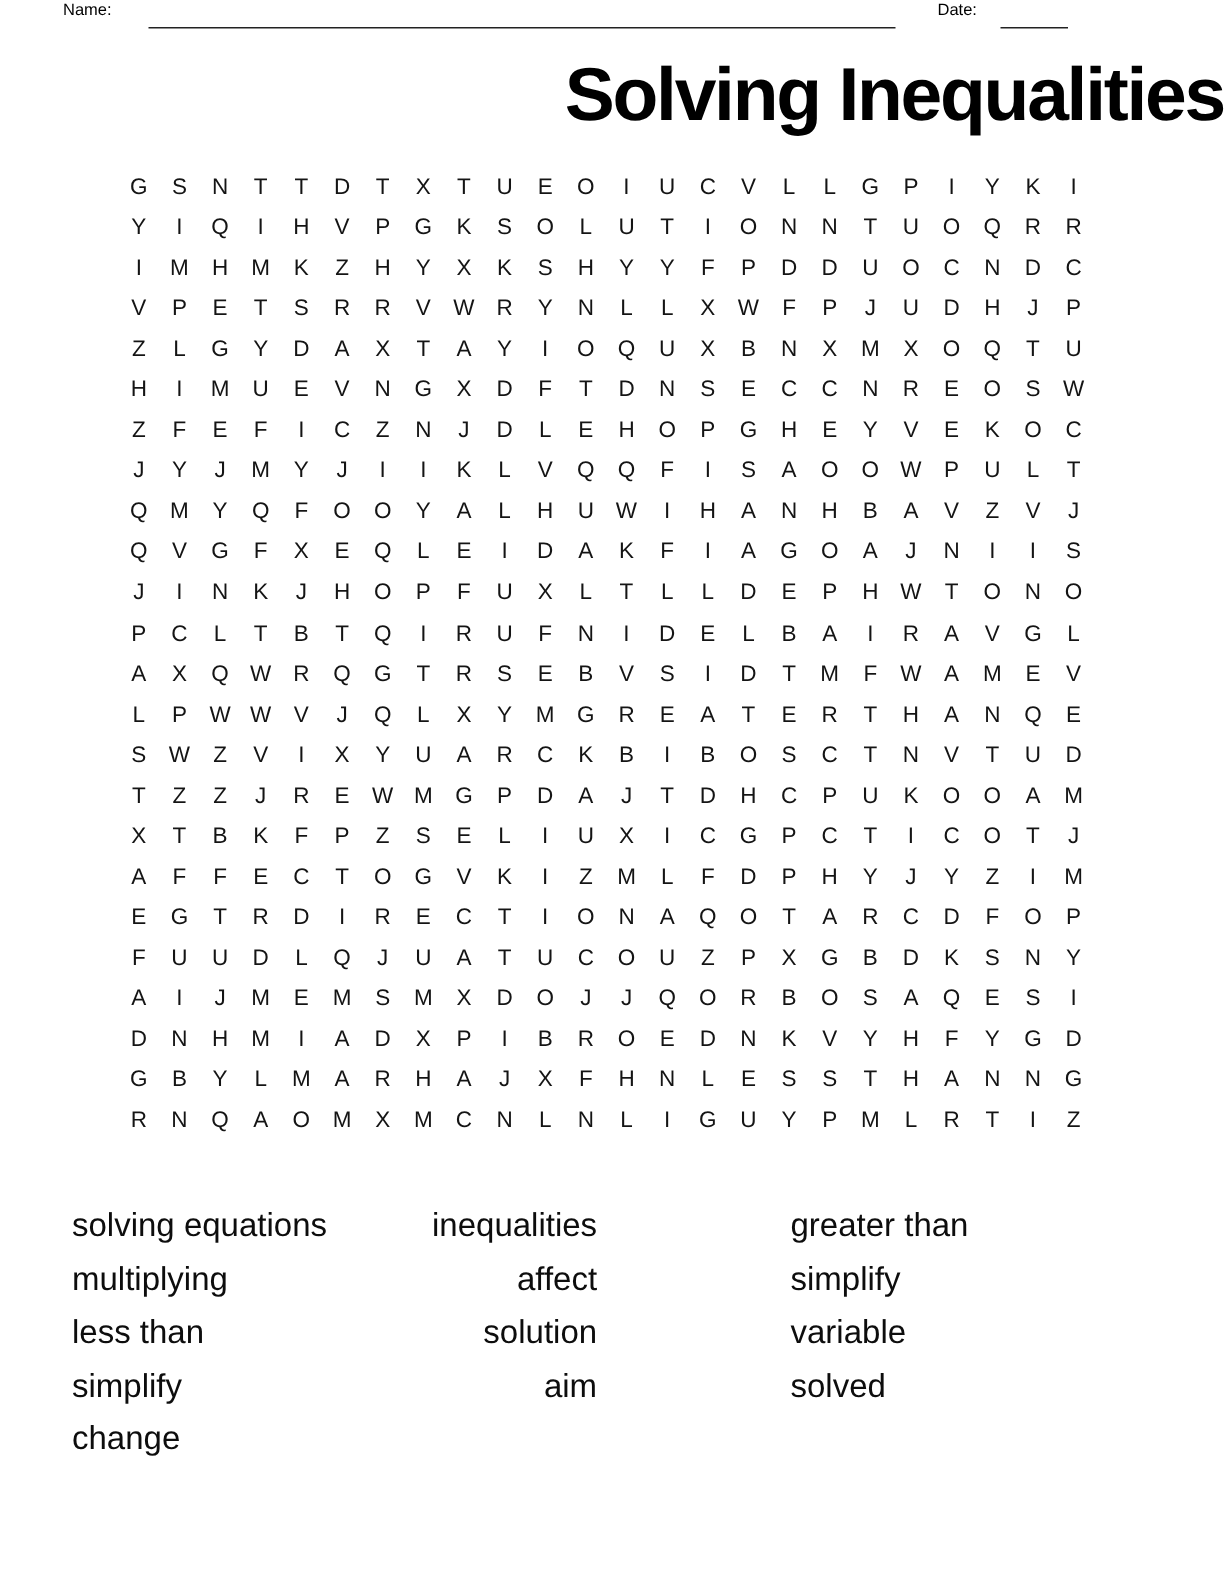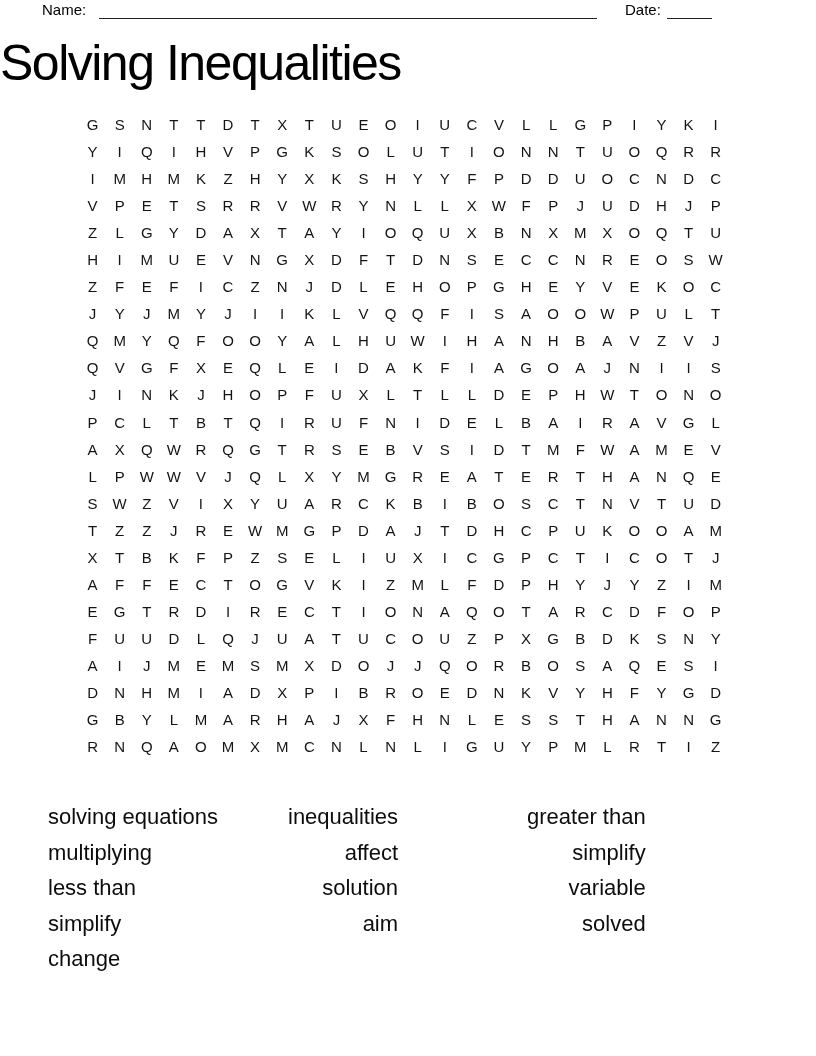--- a/index.html
+++ b/index.html
@@ -9,21 +9,21 @@
     height: 1056px;
     background: #ffffff;
     font-family: "Liberation Sans", sans-serif;
     color: #000;
     overflow: hidden;
   }
   
   .hdr-label {
     position: absolute;
     top: 1px;
-    font-size: 15px;
+    font-size: 11px;
     color: #000;
     white-space: nowrap;
   }
   .name-label { left: 42px; }
   .date-label { left: 625px; }
   .blank-line {
     position: absolute;
     top: 18px;
     height: 0;
     border-top: 1.5px solid #222;
@@ -31,24 +31,24 @@
   .name-line { left: 99px;  width: 498px; }
   .date-line { left: 667px; width: 45px; }
 
   
   .title {
     position: absolute;
     top: 34px;
     left: 0;
     width: 816px;
     margin: 0;
-    text-align: left;
+    text-align: right;
     font-size: 50px;
     line-height: 58px;
-    font-weight: 400;
+    font-weight: 700;
     letter-spacing: -1.5px;
     color: #000;
   }
 
   
   .ws-grid {
     position: absolute;
     left: 79px;
     top: 111px;
     display: grid;
@@ -64,21 +64,21 @@
     color: #141414;
   }
 
   
   .word-col {
     position: absolute;
     top: 799px;
   }
   .word-col-1 { left: 48px; }
   .word-col-2 { left: 288px; text-align: right; }
-  .word-col-3 { left: 527px; text-align: right; }
+  .word-col-3 { left: 527px; }
   .word {
     height: 35.6px;
     line-height: 35.6px;
     font-size: 22px;
     color: #0d0d0d;
     white-space: nowrap;
   }
 </style>
 </head>
 <body>

